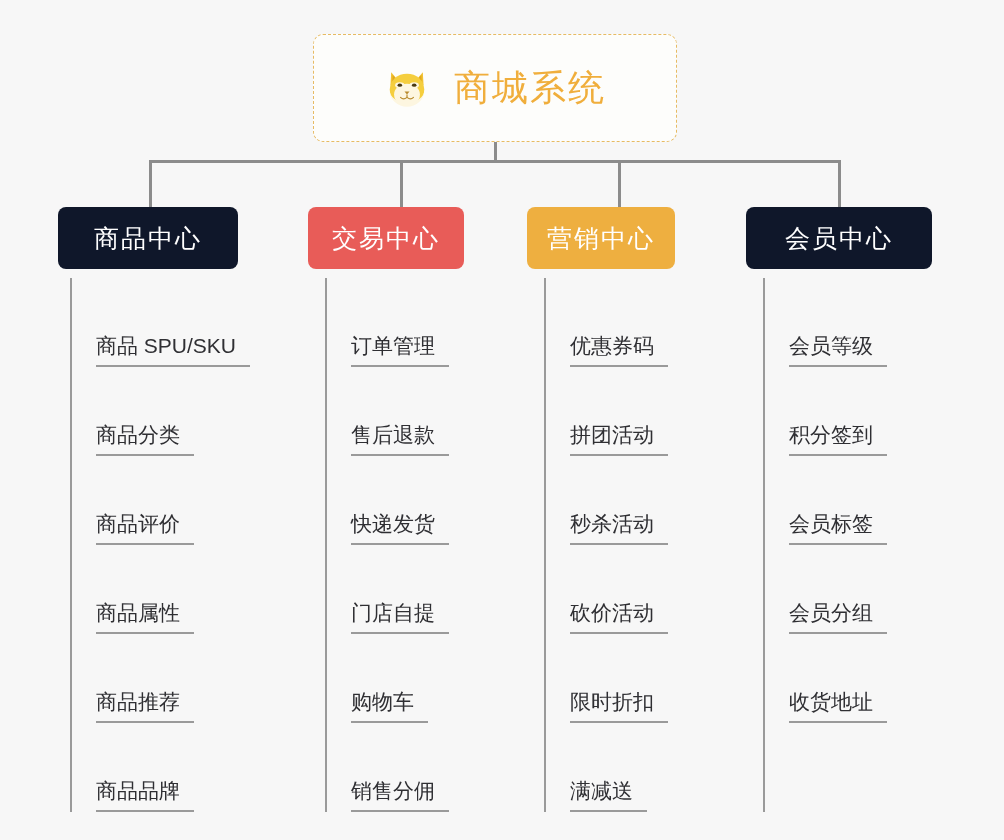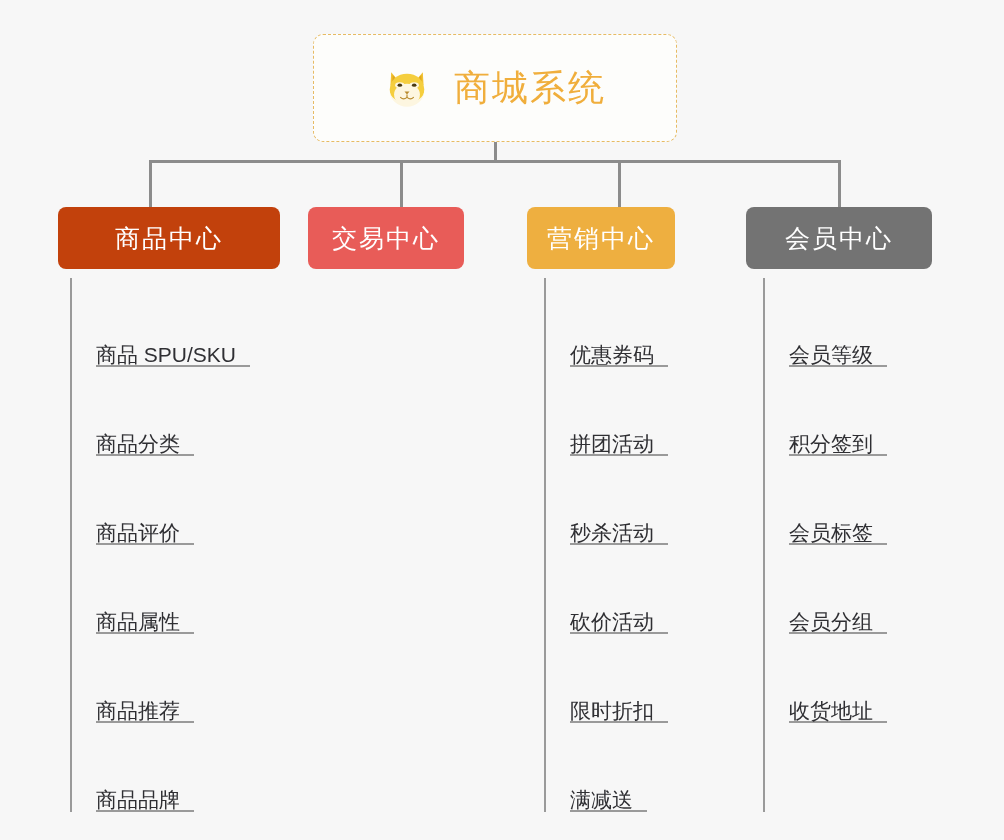--- a/index.html
+++ b/index.html
@@ -89,21 +89,21 @@
     height: 89px;
     box-sizing: border-box;
     display: flex;
     align-items: flex-end;
     padding-left: 26px;
   }
   .leaf-label {
     font-size: 21px;
     color: #2f2f33;
     line-height: 1;
-    padding-bottom: 0;
+    padding-bottom: 9px;
     white-space: nowrap;
     border-bottom: 2px solid #9a9a9a;
     padding-right: 14px;
   }
 </style>
 </head>
 <body style="background: rgb(247, 247, 247);">
 
 <div id="diagram">
 
@@ -131,30 +131,30 @@
   </div>
 
   <div class="conn conn-v" style="left: 494px; top: 142px; height: 21px; background: rgb(140, 140, 140);"></div>
   <div class="conn conn-h" style="left: 149px; top: 160px; width: 691px; background: rgb(140, 140, 140);"></div>
 
   <div class="conn conn-v" style="left: 149px; top: 160px; height: 47px; background: rgb(140, 140, 140);"></div>
   <div class="conn conn-v" style="left: 400px; top: 160px; height: 47px; background: rgb(140, 140, 140);"></div>
   <div class="conn conn-v" style="left: 618px; top: 160px; height: 47px; background: rgb(140, 140, 140);"></div>
   <div class="conn conn-v" style="left: 838px; top: 160px; height: 47px; background: rgb(140, 140, 140);"></div>
 
-  <div class="cat-box" style="left: 58px; top: 207px; width: 222px; background: #c2410c;">
+  <div class="cat-box" style="left: 58px; top: 207px; width: 180px; background: #0f172a;">
     <span>商品中心</span>
   </div>
   <div class="cat-box" style="left: 308px; top: 207px; width: 156px; background: rgb(232, 92, 88);">
     <span>交易中心</span>
   </div>
   <div class="cat-box" style="left: 527px; top: 207px; width: 148px; background: rgb(238, 175, 64);">
     <span>营销中心</span>
   </div>
-  <div class="cat-box" style="left: 746px; top: 207px; width: 186px; background: #737373;">
+  <div class="cat-box" style="left: 746px; top: 207px; width: 186px; background: #0f172a;">
     <span>会员中心</span>
   </div>
 
   <div class="leaf-col" style="left:70px;">
     <div class="leaf-spine" style="height:534px;"></div>
     <div class="leaf-item">
         <span class="leaf-label">商品 SPU/SKU</span>
       </div>
     <div class="leaf-item">
         <span class="leaf-label">商品分类</span>
@@ -166,20 +166,41 @@
         <span class="leaf-label">商品属性</span>
       </div>
     <div class="leaf-item">
         <span class="leaf-label">商品推荐</span>
       </div>
     <div class="leaf-item">
         <span class="leaf-label">商品品牌</span>
       </div>
   </div>
 
+  <div class="leaf-col" style="left:325px;">
+    <div class="leaf-spine" style="height:534px;"></div>
+    <div class="leaf-item">
+        <span class="leaf-label">订单管理</span>
+      </div>
+    <div class="leaf-item">
+        <span class="leaf-label">售后退款</span>
+      </div>
+    <div class="leaf-item">
+        <span class="leaf-label">快递发货</span>
+      </div>
+    <div class="leaf-item">
+        <span class="leaf-label">门店自提</span>
+      </div>
+    <div class="leaf-item">
+        <span class="leaf-label">购物车</span>
+      </div>
+    <div class="leaf-item">
+        <span class="leaf-label">销售分佣</span>
+      </div>
+  </div>
 
   <div class="leaf-col" style="left:544px;">
     <div class="leaf-spine" style="height:534px;"></div>
     <div class="leaf-item">
         <span class="leaf-label">优惠券码</span>
       </div>
     <div class="leaf-item">
         <span class="leaf-label">拼团活动</span>
       </div>
     <div class="leaf-item">

